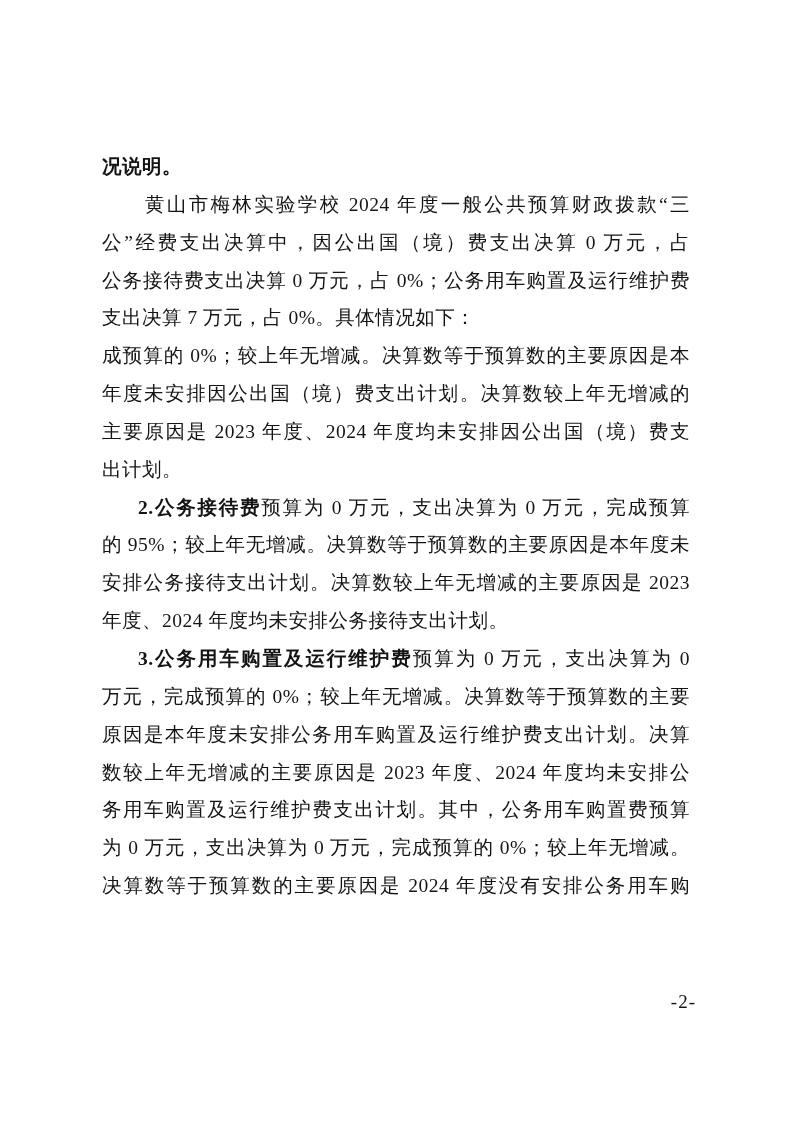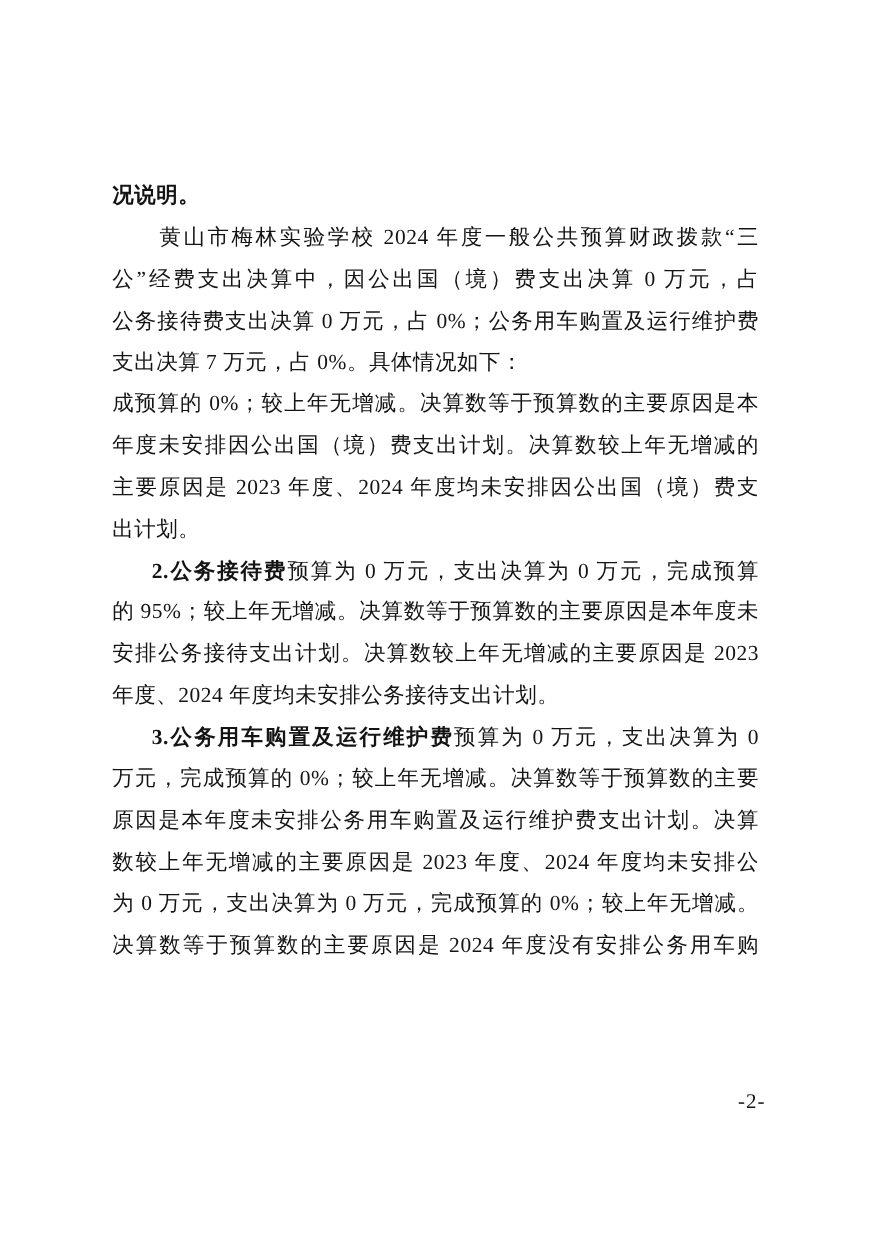--- a/index.html
+++ b/index.html
@@ -12,21 +12,21 @@
     width: 793px;
     height: 1122px;
     background: #ffffff;
     overflow: hidden;
     font-family: "Liberation Serif", "DejaVu Serif", serif;
     color: #141414;
   }
   .text-block {
     position: absolute;
     left: 102px;
-    top: 160px;
+    top: 148px;
     width: 588px;
   }
   .line {
     height: 37.85px;
     line-height: 37.85px;
     font-size: 19.5px;
     letter-spacing: 0.5px;
     overflow: hidden;
     text-align: left;
   }
@@ -61,17 +61,18 @@
       <div class="line fill"><span class="seg">主要原因是 2023 年度、2024 年度均未安排因公出国（境）费支</span></div>
       <div class="line"><span class="seg">出计划。</span></div>
       <div class="line fill" style="padding-left: 36px;"><span class="seg b">2.公务接待费</span><span class="seg">预算为 0 万元，支出决算为 0 万元，完成预算</span></div>
       <div class="line fill"><span class="seg">的 95%；较上年无增减。决算数等于预算数的主要原因是本年度未</span></div>
       <div class="line fill"><span class="seg">安排公务接待支出计划。决算数较上年无增减的主要原因是 2023</span></div>
       <div class="line"><span class="seg">年度、2024 年度均未安排公务接待支出计划。</span></div>
       <div class="line fill" style="padding-left: 36px;"><span class="seg b">3.公务用车购置及运行维护费</span><span class="seg">预算为 0 万元，支出决算为 0</span></div>
       <div class="line fill"><span class="seg">万元，完成预算的 0%；较上年无增减。决算数等于预算数的主要</span></div>
       <div class="line fill"><span class="seg">原因是本年度未安排公务用车购置及运行维护费支出计划。决算</span></div>
       <div class="line fill"><span class="seg">数较上年无增减的主要原因是 2023 年度、2024 年度均未安排公</span></div>
+      <div class="line fill"><span class="seg">务用车购置及运行维护费支出计划。其中，公务用车购置费预算</span></div>
       <div class="line fill"><span class="seg">为 0 万元，支出决算为 0 万元，完成预算的 0%；较上年无增减。</span></div>
       <div class="line fill"><span class="seg">决算数等于预算数的主要原因是 2024 年度没有安排公务用车购</span></div>
     </div>
   <div class="page-number">-2-</div>
 </div>
 
 </body></html>

